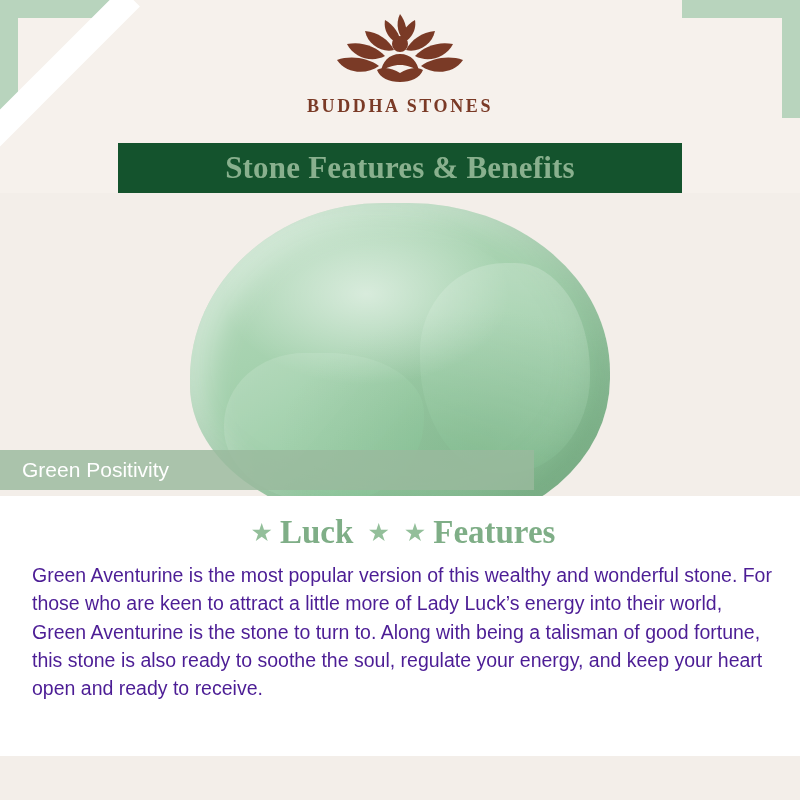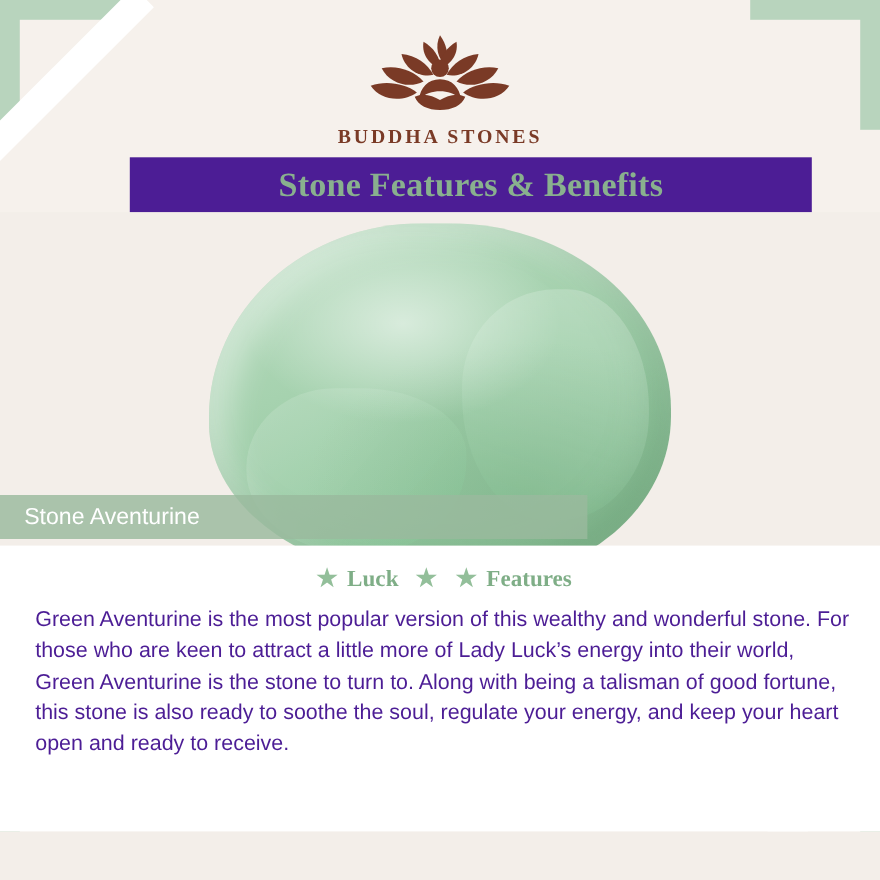--- a/index.html
+++ b/index.html
@@ -55,21 +55,20 @@
   
   .header {
     position: absolute;
     left: 0; top: 0;
     width: 800px;
     height: 200px;
     display: flex;
     flex-direction: column;
     align-items: center;
     justify-content: flex-start;
-    padding-top: 18px;
     box-sizing: border-box;
   }
   .logo-mark {
     width: 150px;
     height: 92px;
     display: block;
   }
   .brand-name {
     margin-top: 4px;
     font-size: 18px;
@@ -77,23 +76,23 @@
     color: #7a3a26;
     font-weight: bold;
     font-family: "Liberation Serif", serif;
   }
 
   
   .title-banner {
     position: absolute;
     left: 118px;
     top: 143px;
-    width: 620px;
+    width: 564px;
     height: 50px;
-    background: #4c1d95;
+    background: #14532d;
     display: flex;
     align-items: center;
     justify-content: center;
     box-sizing: border-box;
   }
   .title-text {
     font-family: "Liberation Serif", serif;
     font-weight: bold;
     font-size: 31px;
     color: #89b08e;
@@ -194,21 +193,21 @@
     align-items: center;
     gap: 7px;
   }
   .kw-star {
     color: #93bf9a;
     font-size: 25px;
     line-height: 1;
   }
   .kw-label {
     color: #7fae87;
-    font-size: 21px;
+    font-size: 33px;
     font-weight: bold;
     font-family: "Liberation Serif", serif;
   }
   .body-text {
     font-size: 19.5px;
     line-height: 1.45;
     color: #4c1d95;
     text-align: left;
     font-family: "Liberation Sans", sans-serif;
   }
@@ -268,21 +267,21 @@
   <div class="hero">
     <div class="stone">
       <div class="stone-body"></div>
       <div class="stone-facet-a"></div>
       <div class="stone-facet-b"></div>
       <div class="stone-shadow"></div>
     </div>
   </div>
 
   <div class="caption-bar">
-    <div class="caption-text">Stone Aventurine</div>
+    <div class="caption-text">Green Positivity</div>
   </div>
 
   <div class="content">
     <div class="keywords">
       <div class="kw">
         <span class="kw-star">★</span>
         <span class="kw-label">Luck</span>
       </div>
       <div class="kw">
         <span class="kw-star">★</span>

